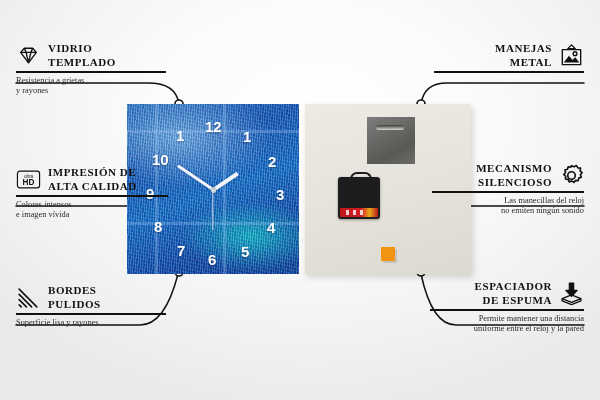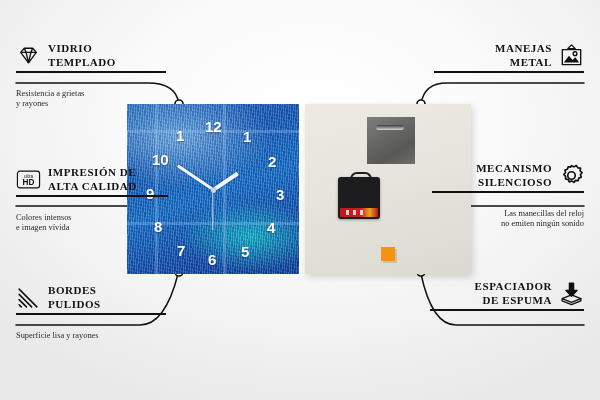--- a/index.html
+++ b/index.html
@@ -19,21 +19,21 @@
     font-family:"Liberation Serif", serif;
     font-weight:700;font-size:11px;line-height:13.6px;
     letter-spacing:.55px;color:#121212;text-transform:uppercase;
     white-space:pre-line;
   }
   .ttl.r{text-align:right;}
   .rule{height:1.4px;background:#111;margin-top:2px;}
   .desc{
     font-family:"Liberation Serif", serif;
     font-size:8.4px;line-height:10.4px;color:#2a2a2a;
-    margin-top:16px;white-space:pre-line;
+    margin-top:3px;white-space:pre-line;
   }
   .desc.r{text-align:right;}
   .icon{width:25px;height:25px;flex:0 0 25px;display:block;}
 
   
   #product{position:absolute;left:127px;top:104px;width:344px;height:170px;}
   #clockface{
     position:absolute;left:0;top:0;width:172px;height:170px;
     background:
       repeating-linear-gradient(94deg, rgba(255,255,255,.16) 0 1px, rgba(0,40,120,.16) 1px 2.4px),
@@ -216,15 +216,17 @@
     <div class="feat-head right">
       <div class="ttl r">ESPACIADOR
 DE ESPUMA</div>
       <svg class="icon" viewBox="0 0 24 24" fill="none" stroke="#111" stroke-width="1.3" stroke-linejoin="round">
         <path d="M10 2 H14 V9 H17.4 L12 14.6 L6.6 9 H10 Z" fill="#111" stroke="#111"></path>
         <path d="M12 13.4 L21 17 L12 20.6 L3 17 Z"></path>
         <path d="M3 17 V19 L12 22.6 L21 19 V17"></path>
       </svg>
     </div>
     <div class="rule"></div>
+    <div class="desc r">Permite mantener una distancia
+uniforme entre el reloj y la pared</div>
   </div>
 
 </div>
 
 </body></html>

